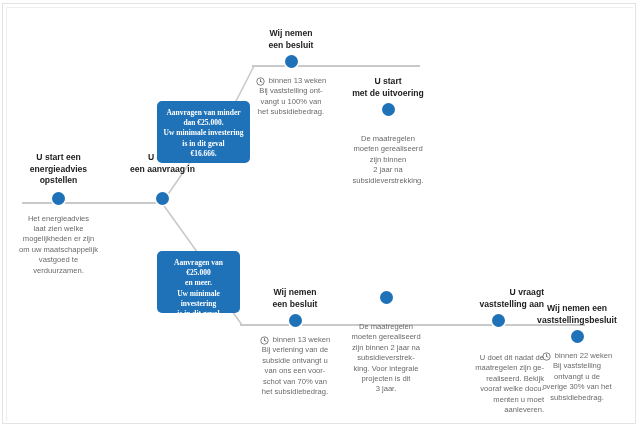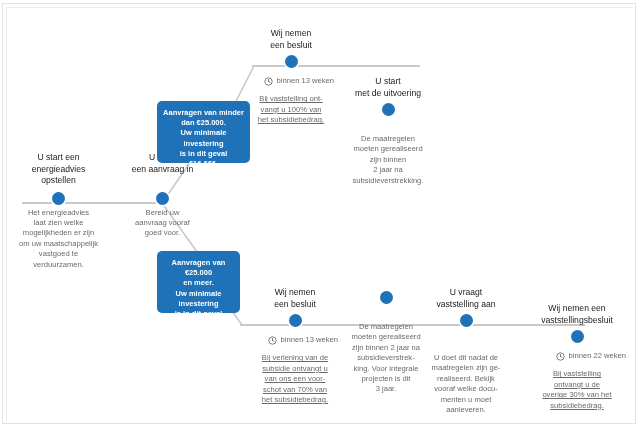--- a/index.html
+++ b/index.html
@@ -21,45 +21,45 @@
     position:absolute;left:6px;top:7px;width:627px;height:414px;
     border-left:1px solid #ededed;border-top:1px solid #ededed;
     box-sizing:border-box;pointer-events:none;
   }
 
   svg#wires{position:absolute;left:0;top:0;width:640px;height:427px;}
 
   
   .node{position:absolute;text-align:center;}
   .node .title{
-    font-size:8.6px;font-weight:normal;line-height:11.5px;color:#222222;
+    font-size:8.6px;font-weight:bold;line-height:11.5px;color:#222222;
     white-space:pre-line;
   }
   .node .dot{
     width:13px;height:13px;border-radius:50%;
     background:#1f72b8;margin:4px auto 0 auto;
     box-shadow:0 0 0 1.5px #ffffff;
   }
   .node .body{
-    margin-top:3px;font-size:7.6px;line-height:10.4px;color:#6a6a6a;
+    margin-top:9px;font-size:7.6px;line-height:10.4px;color:#6a6a6a;
     white-space:pre-line;
   }
   .node .meta{
-    display:flex;align-items:center;justify-content:flex-end;gap:4px;
+    display:flex;align-items:center;justify-content:center;gap:4px;
     font-size:7.6px;line-height:10.4px;color:#6a6a6a;margin-top:8px;
   }
-  .node .meta + .body{margin-top:8px;text-decoration:underline;}
+  .node .meta + .body{margin-top:0;}
   .clock{display:inline-block;width:9px;height:9px;flex:0 0 9px;}
 
   
   .bluebox{
     position:absolute;background:#1f72b8;border-radius:5px;
     color:#ffffff;text-align:center;
     font-size:7.5px;line-height:10.2px;font-weight:bold;
-    padding:7px 6px;box-sizing:border-box;white-space:pre-line;
+    padding:7px 6px;box-sizing:border-box;white-space:pre-line;font-family:Liberation Serif, serif;
   }
 </style>
 </head>
 <body>
 
 <div id="canvas">
 
   <div class="frame-outer"></div>
   <div class="frame-inner"></div>
 
@@ -88,23 +88,20 @@
 mogelijkheden er zijn
 om uw maatschappelijk
 vastgoed te
 verduurzamen.</div>
   </div>
 
   <div class="node" style="left:110px;top:152px;width:105px;">
     <div class="title">U dient
 een aanvraag in</div>
     <div class="dot" style="margin-top:16.5px;"></div>
-    <div class="body">Bereid uw
-aanvraag vooraf
-goed voor.</div>
   </div>
 
   <div class="bluebox" style="left:157px;top:101px;width:93px;height:62px;">Aanvragen van minder
 dan €25.000.
 Uw minimale investering
 is in dit geval
 €16.666.</div>
 
   <div class="bluebox" style="left:157px;top:251px;width:83px;height:62px;">Aanvragen van €25.000
 en meer.
@@ -163,21 +160,21 @@
     <div class="dot"></div>
     <div class="body" style="margin-top:18px;">De maatregelen
 moeten gerealiseerd
 zijn binnen 2 jaar na
 subsidieverstrek-
 king. Voor integrale
 projecten is dit
 3 jaar.</div>
   </div>
 
-  <div class="node" style="left:420px;top:287px;width:92px;">
+  <div class="node" style="left:452px;top:287px;width:92px;text-align:right;">
     <div class="title">U vraagt
 vaststelling aan</div>
     <div class="dot"></div>
     <div class="body" style="margin-top:26px;">U doet dit nadat de
 maatregelen zijn ge-
 realiseerd. Bekijk
 vooraf welke docu-
 menten u moet
 aanleveren.</div>
   </div>

